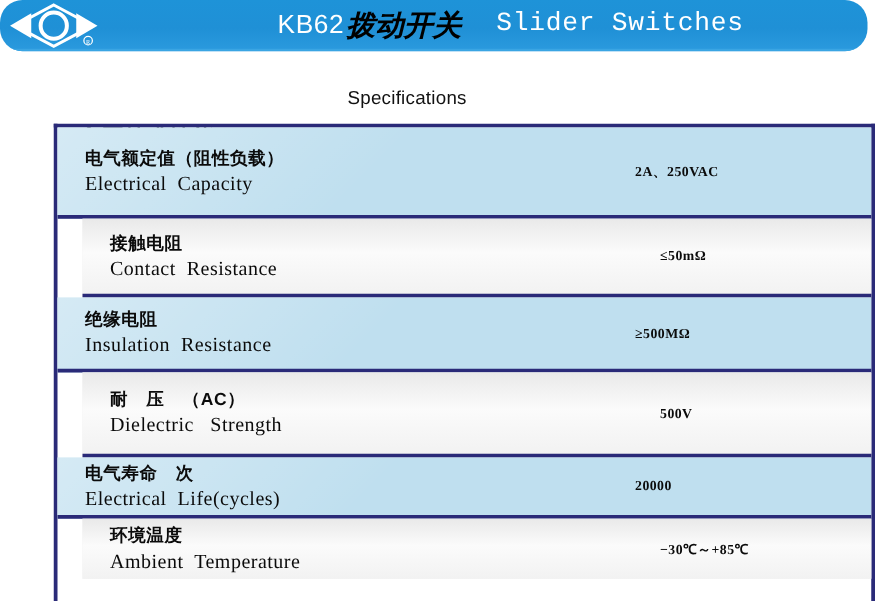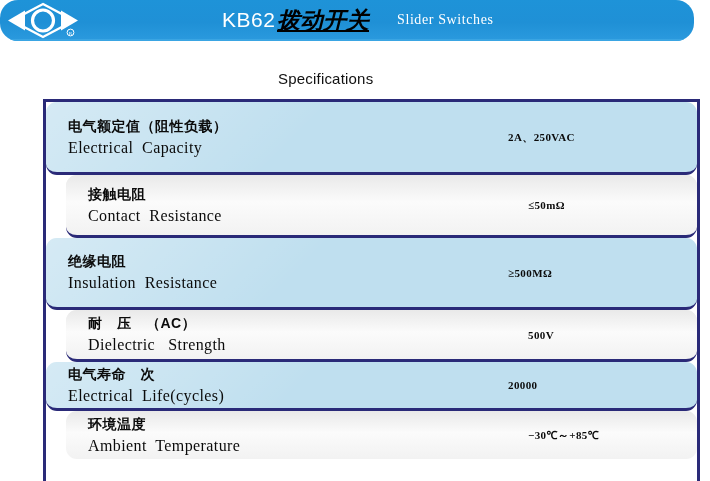--- a/index.html
+++ b/index.html
@@ -54,27 +54,26 @@
     letter-spacing: 0.5px;
   }
   #hdr-cn {
     left: 277px;
     color: #000000;
     font-family: "Liberation Sans", sans-serif;
     font-weight: bold;
     font-style: italic;
     font-size: 23px;
     letter-spacing: 0px;
-    text-decoration: underline;
   }
   #hdr-en {
     left: 397px;
     color: #ffffff;
-    font-family: Liberation Serif, serif;
-    font-size: 14px;
+    font-family: Liberation Mono, monospace;
+    font-size: 21px;
     letter-spacing: 0.6px;
   }
 
   
   #section-title-cn {
     position: absolute;
     left: 64px; top: 67px;
     font-family: "Liberation Sans", sans-serif;
     font-weight: bold;
     font-size: 17px;
@@ -103,21 +102,20 @@
     border-right: 3px solid #2a2a78;
     border-top: 3px solid #2a2a78;
     box-sizing: border-box;
   }
   .spec-row {
     position: relative;
     box-sizing: border-box;
     border-bottom: 3px solid #2a2a78;
     display: flex;
     align-items: center;
-    border-radius: 11px;
   }
   .spec-row.tint {
     background: #bfdfef;
     background-image: linear-gradient(135deg, rgba(255,255,255,0.35) 0%, rgba(255,255,255,0) 40%);
   }
   .spec-row.plain {
     background: #efefef;
     background-image: linear-gradient(180deg, #e9e9e9 0%, #fbfbfb 45%, #f2f2f2 100%);
     margin-left: 20px;
   }
@@ -194,29 +192,29 @@
   </div>
 
   <div class="spec-row plain" style="height:63px">
     <div class="spec-label">
       <div class="label-cn">接触电阻</div>
       <div class="label-en">Contact  Resistance</div>
     </div>
     <div class="spec-value">≤50mΩ</div>
   </div>
 
-  <div class="spec-row tint" style="height:72px">
+  <div class="spec-row tint" style="height:60px">
     <div class="spec-label">
       <div class="label-cn">绝缘电阻</div>
       <div class="label-en">Insulation  Resistance</div>
     </div>
     <div class="spec-value">≥500MΩ</div>
   </div>
 
-  <div class="spec-row plain" style="height:52px">
+  <div class="spec-row plain" style="height:68px">
     <div class="spec-label">
       <div class="label-cn">耐　压　（AC）</div>
       <div class="label-en">Dielectric   Strength</div>
     </div>
     <div class="spec-value">500V</div>
   </div>
 
   <div class="spec-row tint" style="height:49px">
     <div class="spec-label">
       <div class="label-cn">电气寿命　次</div>

